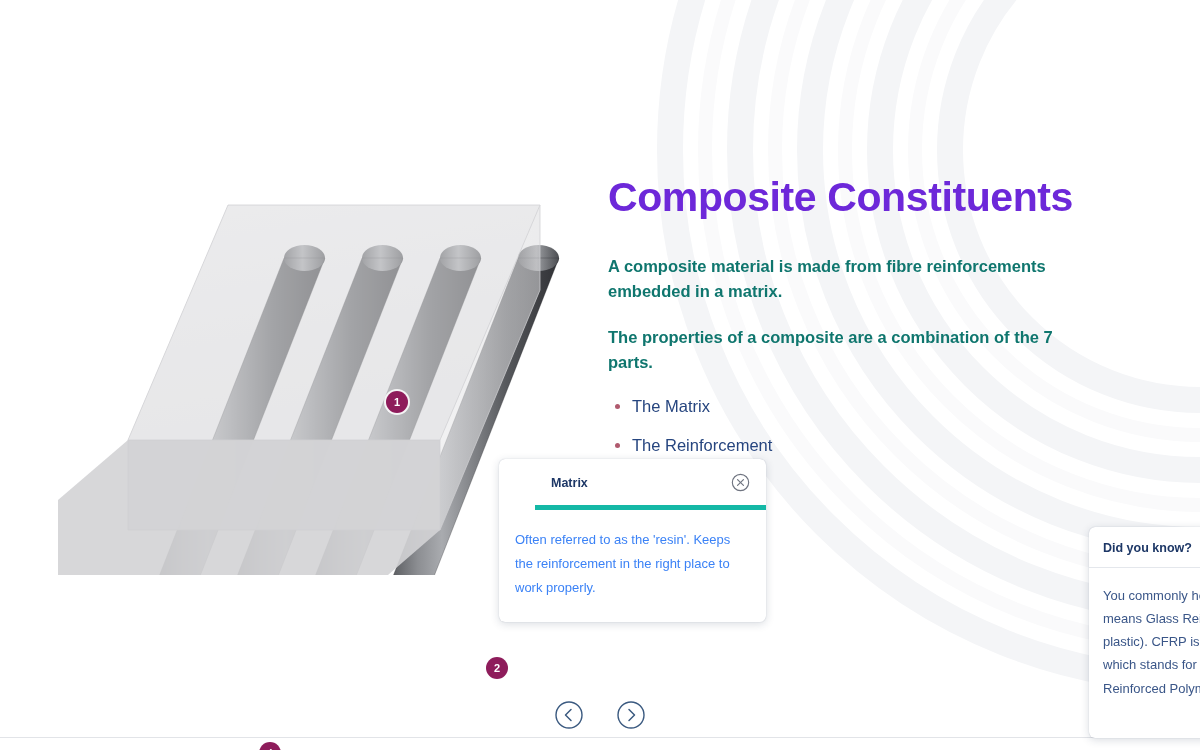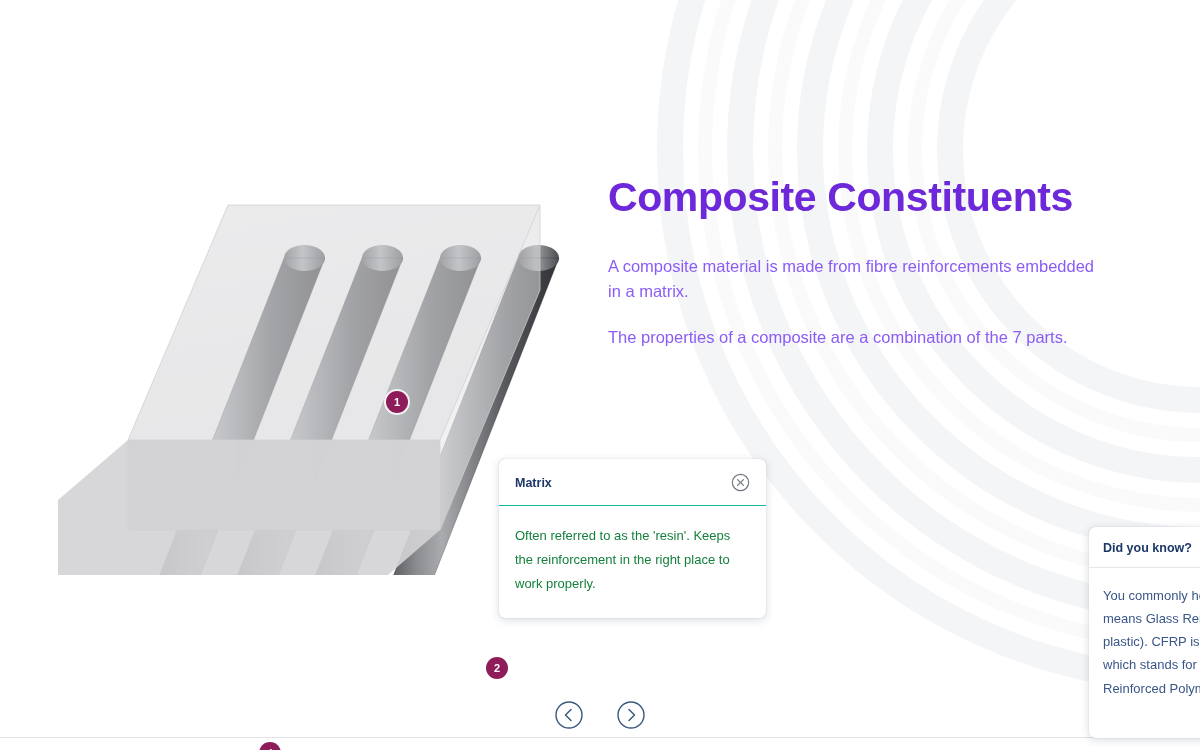--- a/index.html
+++ b/index.html
@@ -74,23 +74,24 @@
     font-size: 41px;
     font-weight: 700;
     color: #6d28d9;
     letter-spacing: -0.4px;
     line-height: 1.12;
     margin-bottom: 33px;
   }
   .para {
     font-size: 16.5px;
     line-height: 1.5;
-    color: #8b5cf6;
+    color: #0f766e;
     margin-bottom: 22px;
     max-width: 490px;
+    font-weight: bold;
   }
   .para.second { margin-bottom: 19px; }
   ul.bullets { list-style: none; }
   ul.bullets li {
     position: relative;
     font-size: 16.5px;
     color: #26457f;
     padding-left: 24px;
     margin-bottom: 14px;
     line-height: 1.5;
@@ -113,37 +114,38 @@
     background: #ffffff;
     border-radius: 6px;
     box-shadow: 0 2px 9px rgba(30,45,80,.17), 0 0 1px rgba(30,45,80,.3);
     z-index: 8;
   }
   .popover-header {
     display: flex;
     align-items: center;
     justify-content: space-between;
     padding: 14px 16px 13px 16px;
-    border-bottom: 1px solid #14b8a6;
+    border-bottom: 5px solid #14b8a6;
+    margin-left: 36px;
   }
   .popover-title {
     font-size: 12.5px;
     font-weight: 700;
     color: #1d3766;
   }
   .close-btn {
     width: 19px; height: 19px;
     cursor: pointer;
     flex: 0 0 auto;
   }
   .popover-body {
     padding: 18px 16px 22px 16px;
     font-size: 13px;
     line-height: 1.85;
-    color: #15803d;
+    color: #3b82f6;
   }
 
   
   .didyouknow {
     position: absolute;
     left: 1089px;
     top: 527px;
     width: 240px;
     background: #ffffff;
     border-radius: 6px;
@@ -307,20 +309,24 @@
     
     <div class="marker" id="marker-1">1</div>
     <div class="marker" id="marker-2">2</div>
     <div class="marker info" id="marker-i">i</div>
   </div>
 
   <div class="content">
     <h1 class="page-title">Composite Constituents</h1>
     <p class="para">A composite material is made from fibre reinforcements embedded in a matrix.</p>
     <p class="para second">The properties of a composite are a combination of the 7 parts.</p>
+    <ul class="bullets">
+      <li>The Matrix</li>
+      <li>The Reinforcement</li>
+    </ul>
   </div>
 
   <div class="popover">
     <div class="popover-header">
       <div class="popover-title">Matrix</div>
       <svg class="close-btn" viewBox="0 0 20 20">
         <circle cx="10" cy="10" r="8.6" fill="none" stroke="#6f7480" stroke-width="1.2"></circle>
         <line x1="6.9" y1="6.9" x2="13.1" y2="13.1" stroke="#6f7480" stroke-width="1.2" stroke-linecap="round"></line>
         <line x1="13.1" y1="6.9" x2="6.9" y2="13.1" stroke="#6f7480" stroke-width="1.2" stroke-linecap="round"></line>
       </svg>

